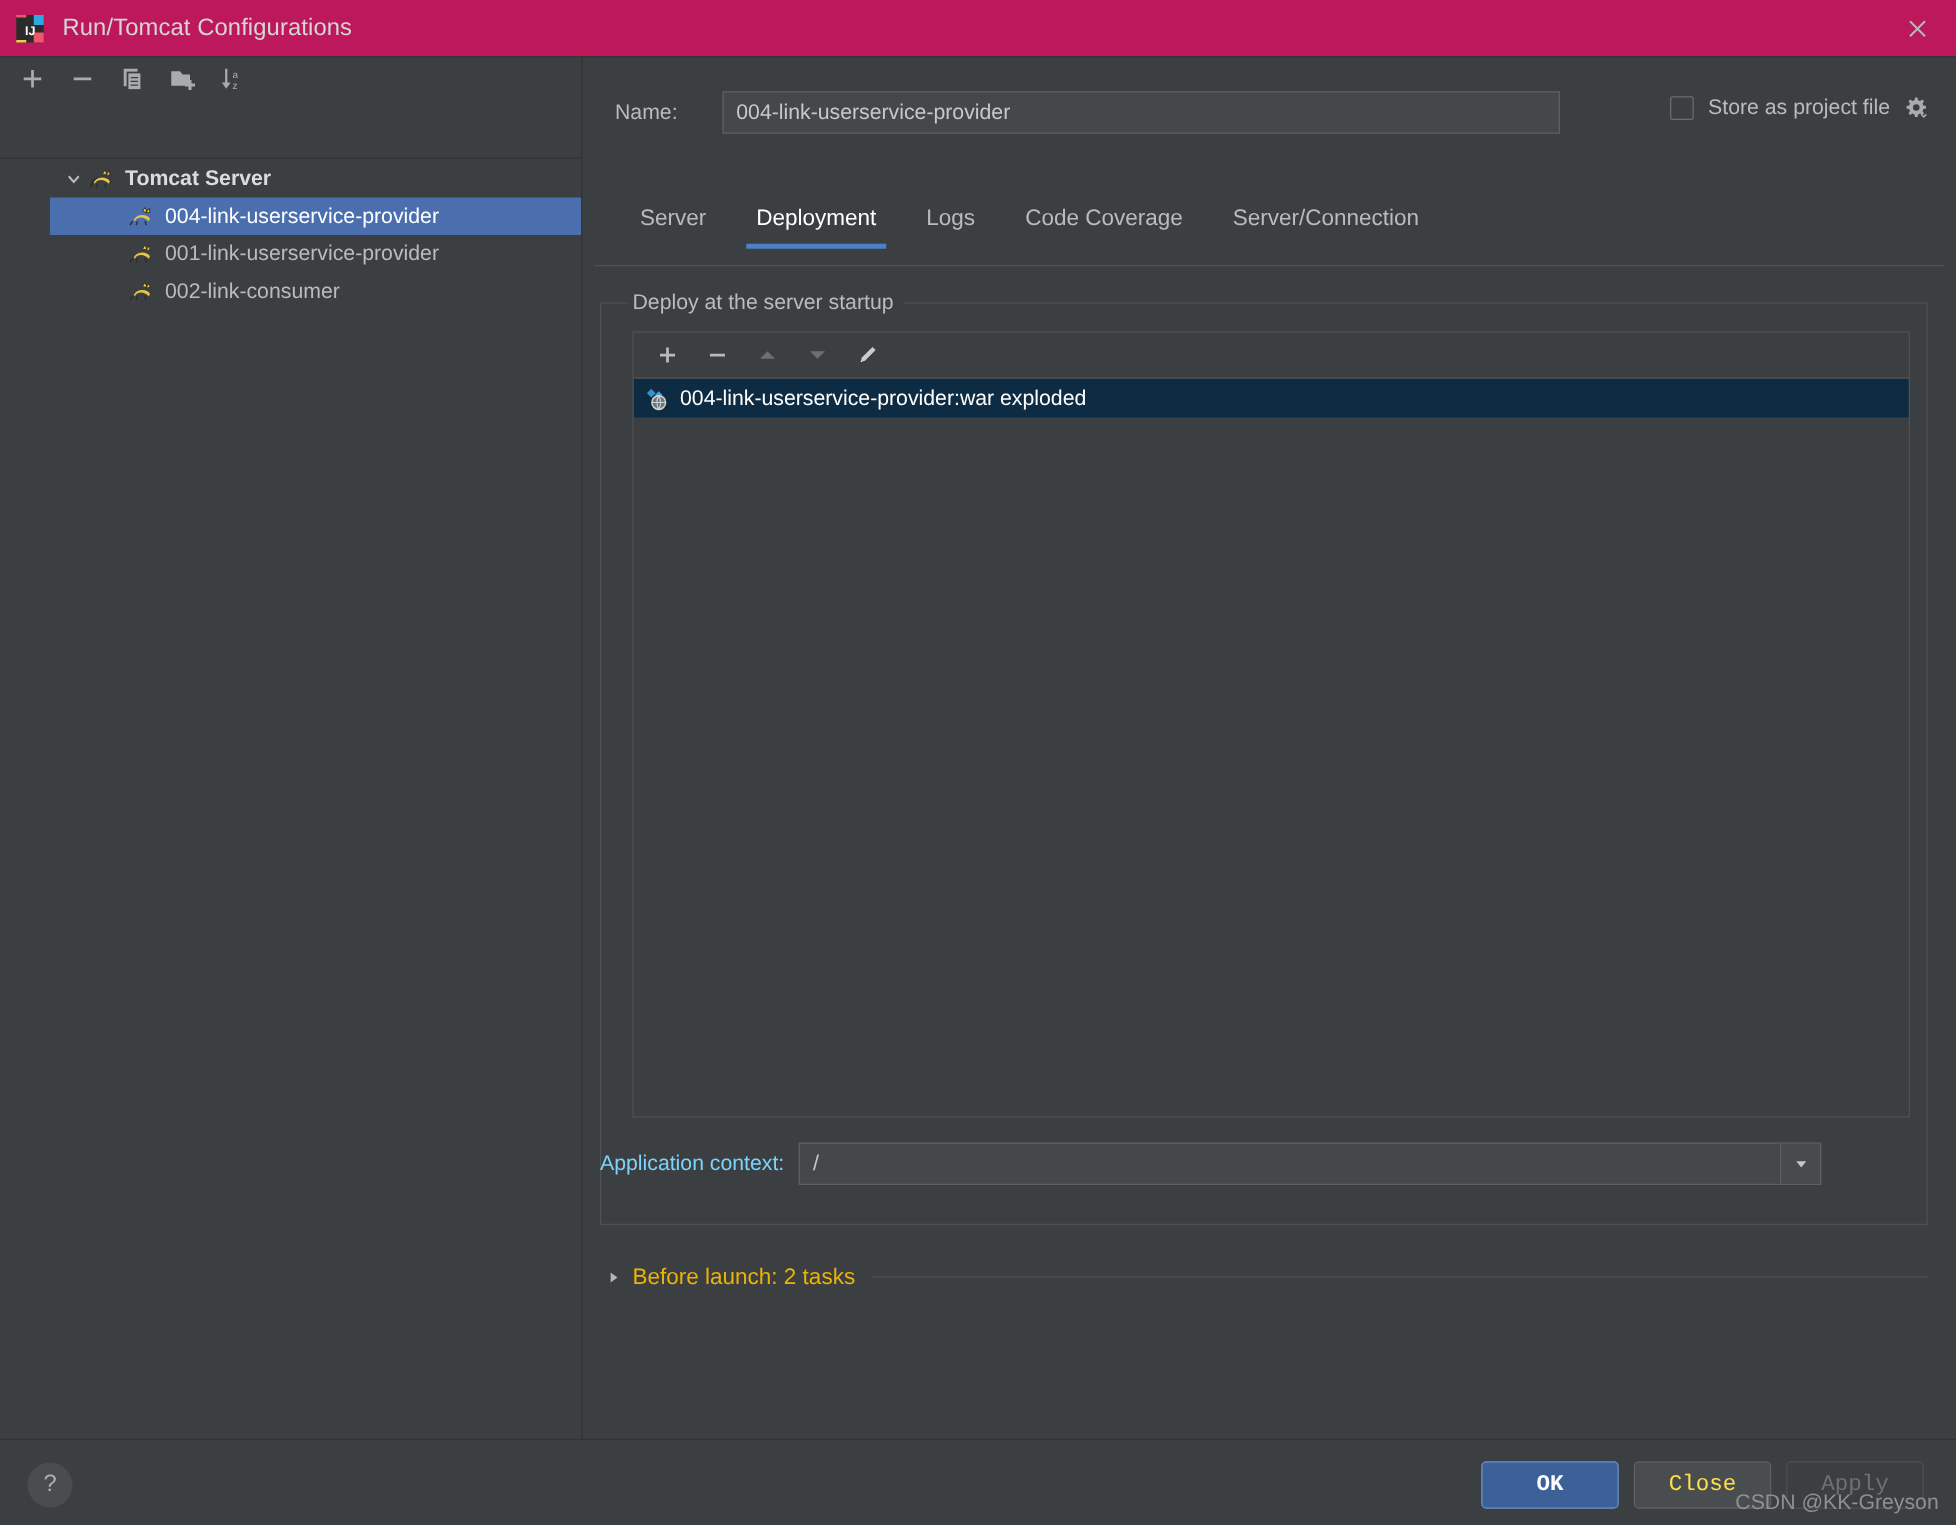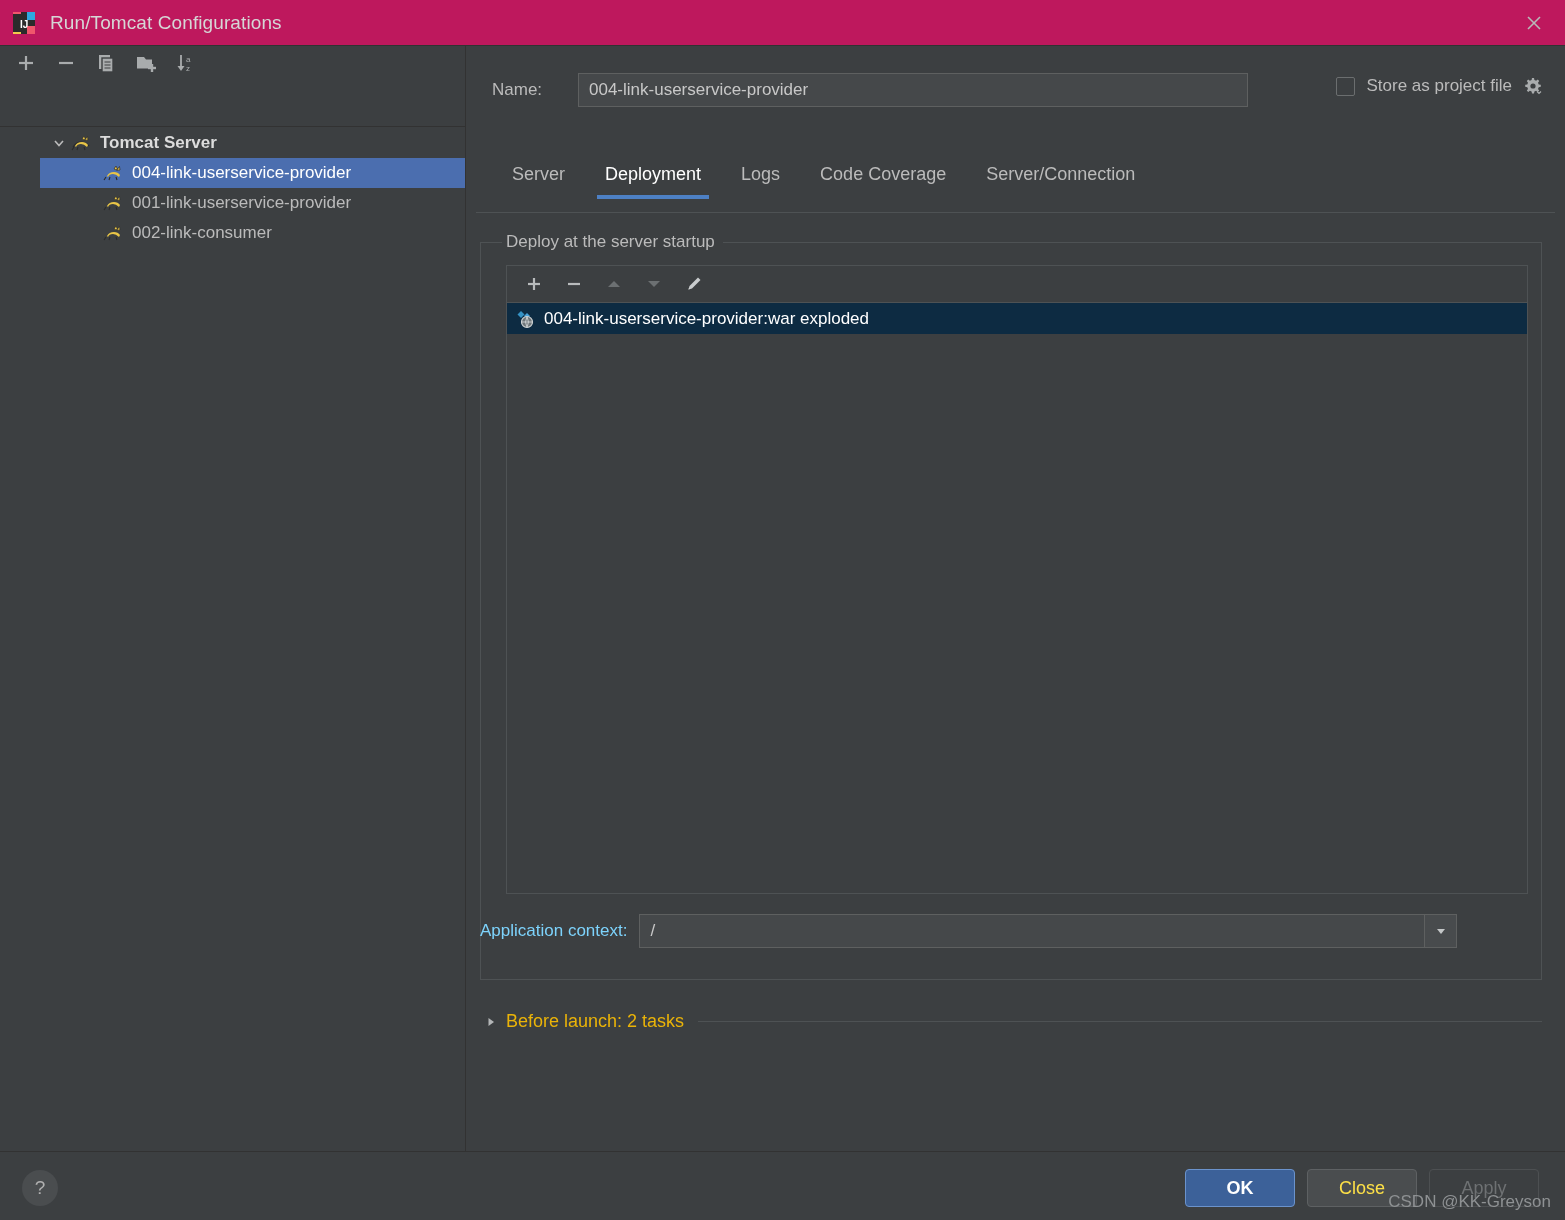--- a/index.html
+++ b/index.html
@@ -225,21 +225,21 @@
     background: #4a4d4f;
     display: flex; align-items: center; justify-content: center;
     font-size: 19px; color: #b0b0b0; cursor: pointer;
   }
   .btns { position: absolute; right: 26px; top: 17px; display: flex; gap: 12px; }
   .btn {
     min-width: 110px; height: 38px; padding: 0 18px;
     border-radius: 4px; font-size: 18px;
     display: flex; align-items: center; justify-content: center;
     cursor: pointer;
-    font-family: Liberation Sans, sans-serif;
+    font-family: Liberation Mono, monospace;
   }
   .btn.primary {
     background: #3c6199; border: 1px solid #6b93cc; color: #ffffff; font-weight: bold;
   }
   .btn.normal { background: #4a4d4f; border: 1px solid #5e6163; color: #fde047; }
   .btn.disabled { background: #3c3f41; border: 1px solid #4d5052; color: #6e7173; cursor: default; }
   .watermark {
     position: absolute; right: 14px; bottom: 8px;
     font-size: 17px; color: #8e9193;
     font-family: "Liberation Sans", sans-serif;

